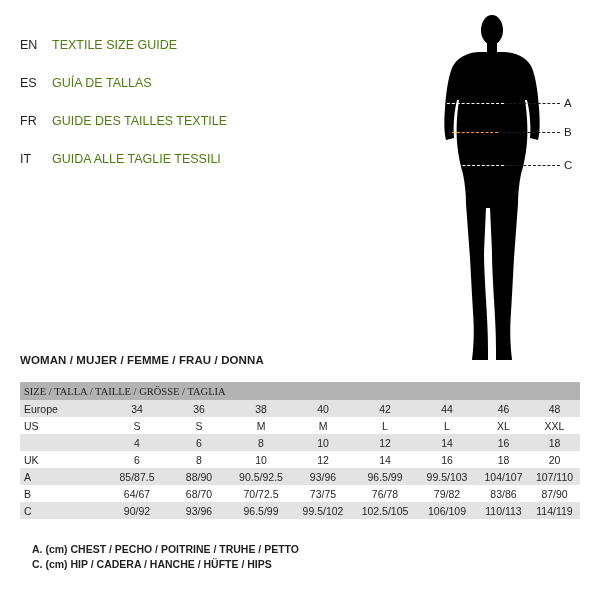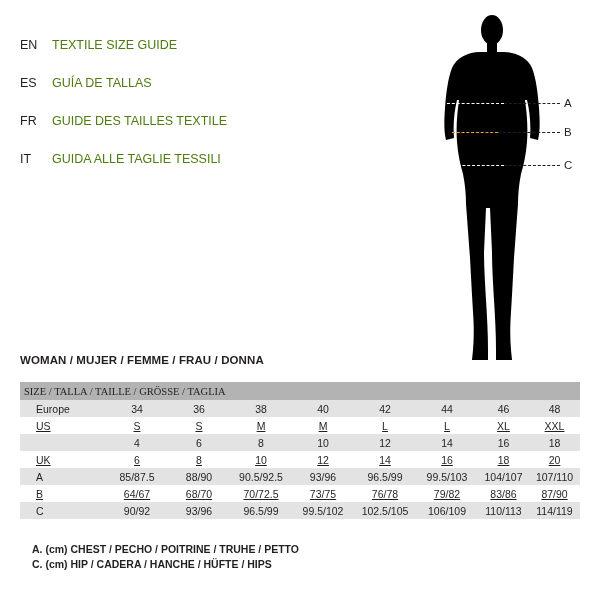--- a/index.html
+++ b/index.html
@@ -104,32 +104,32 @@
     padding: 0;
     height: 17px;
     text-align: center;
     font-weight: normal;
     color: #231f20;
     vertical-align: middle;
   }
   .col-label {
     width: 86px;
     text-align: left;
-    padding-left: 16px;
+    padding-left: 4px;
   }
   tr.head td {
     background: #b3b3b3;
     text-align: left;
     padding-left: 4px;
     font-size: 10.5px;
     height: 18px;
     font-family: Liberation Serif, serif;
   }
   tr.shade td { background: #e3e3e3; }
-  tr.plain td { background: #ffffff; text-decoration: underline; }
+  tr.plain td { background: #ffffff; }
 
   
   .notes {
     position: absolute;
     left: 32px;
     top: 542px;
     font-size: 10.5px;
     line-height: 15px;
     font-weight: bold;
     color: #231f20;

